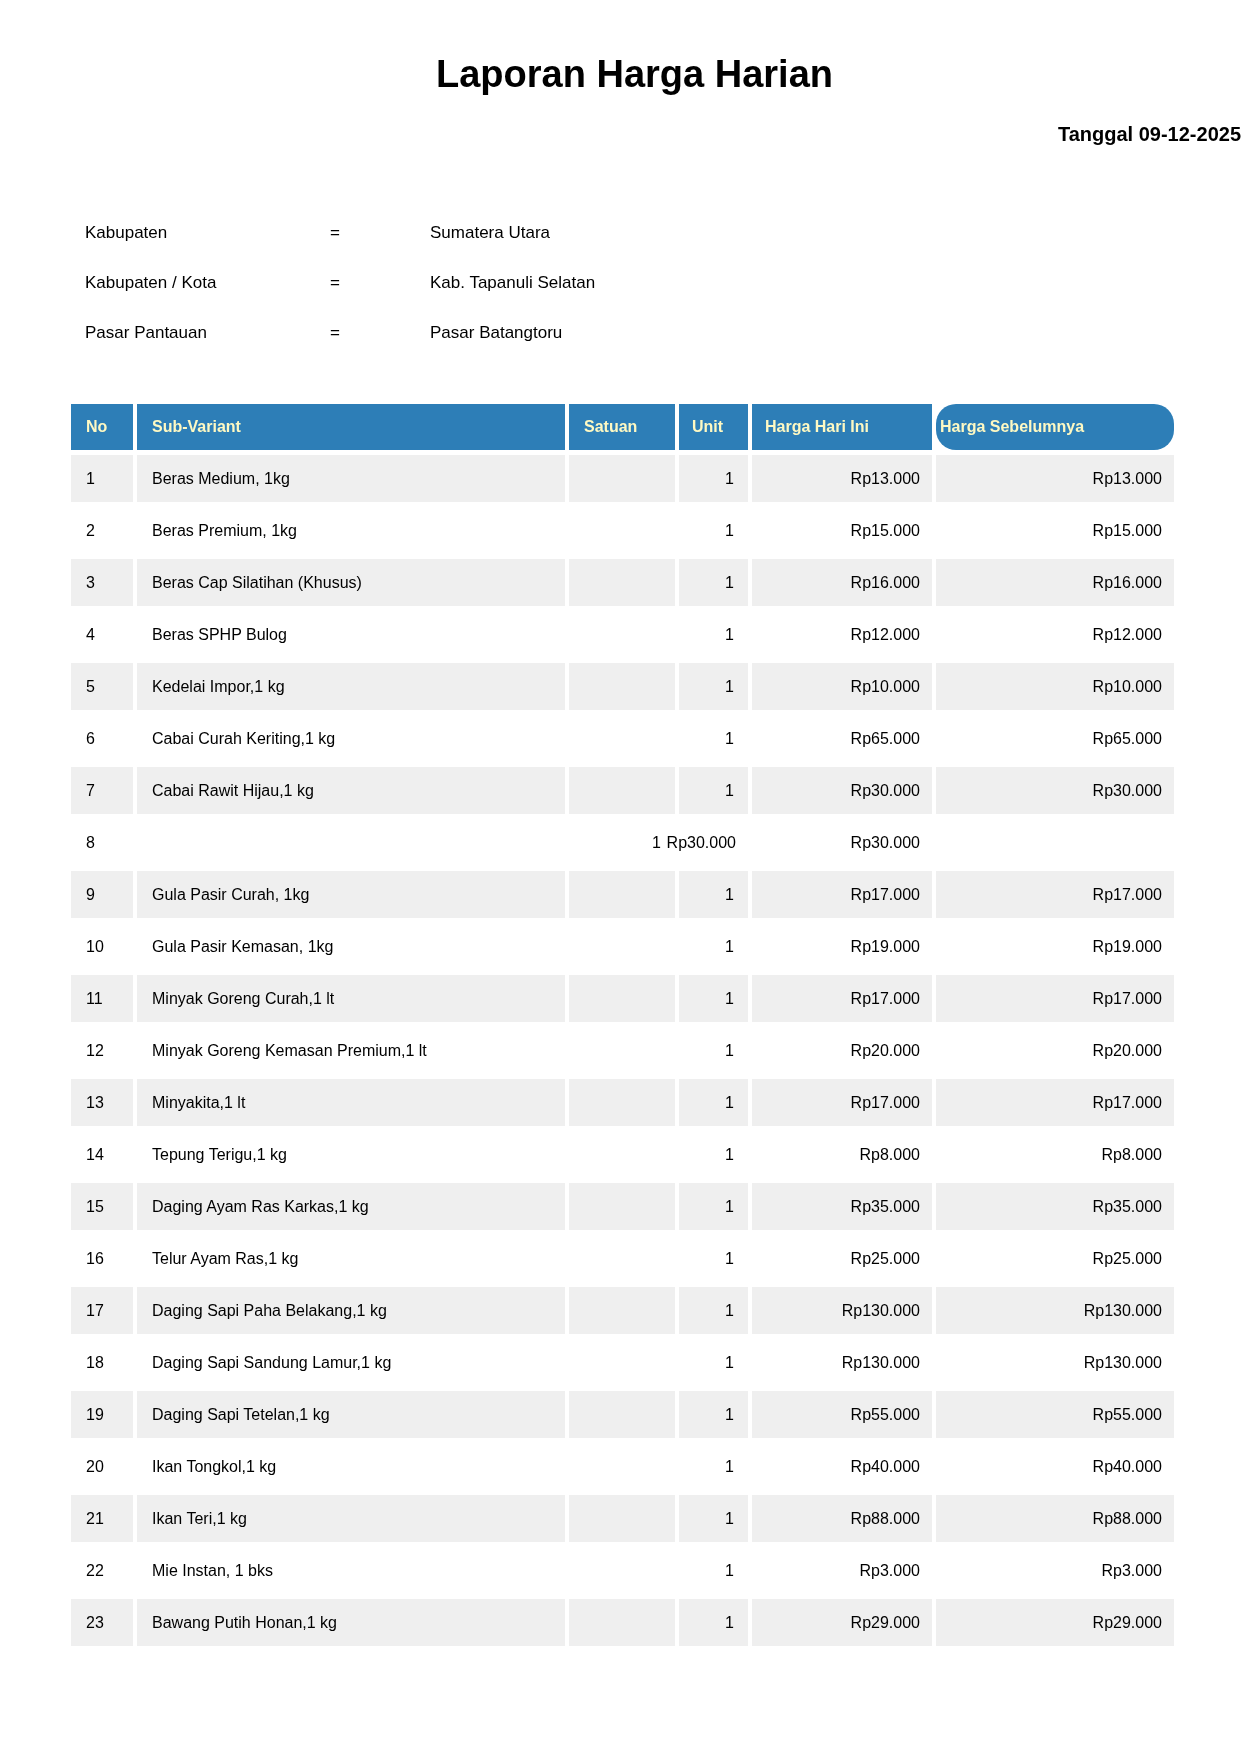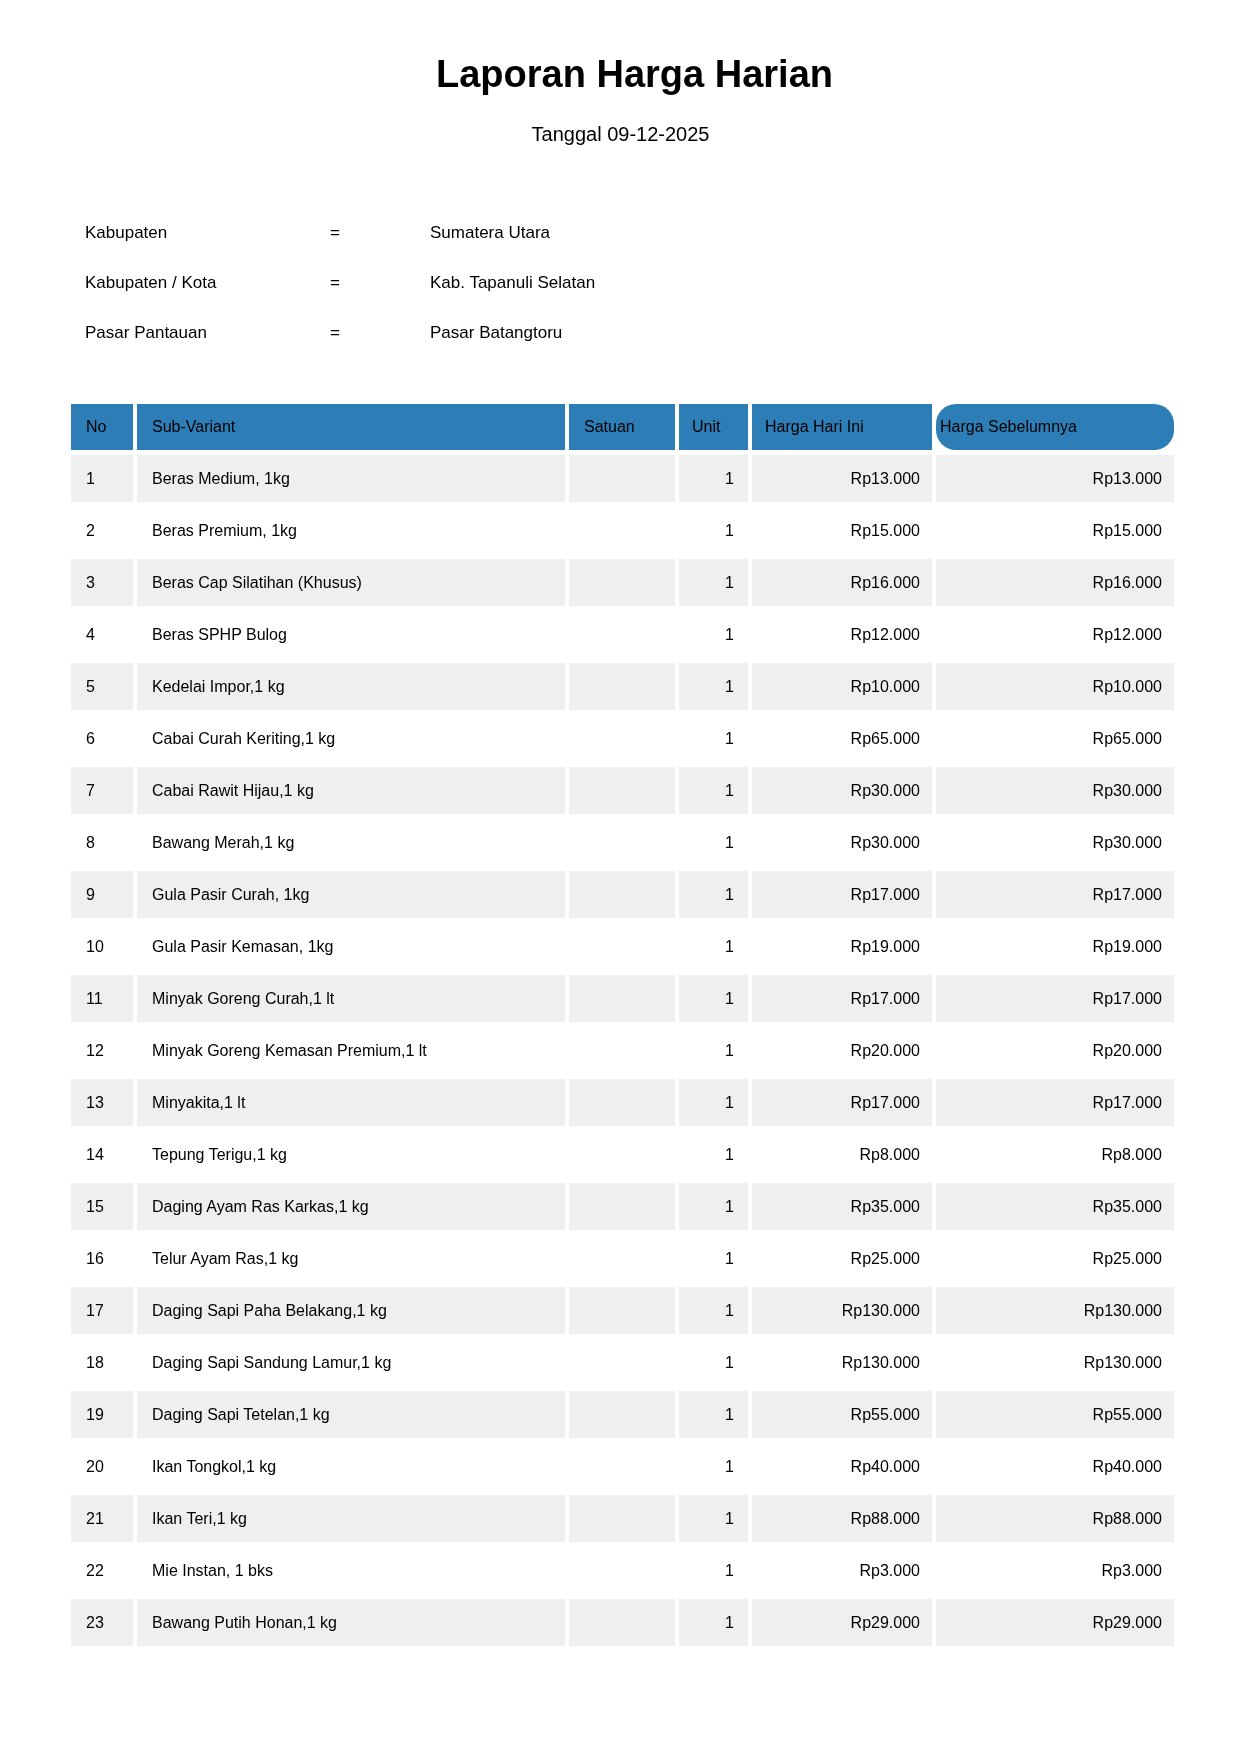--- a/index.html
+++ b/index.html
@@ -12,23 +12,23 @@
   .page-title{
     margin:52px 0 0 0;
     text-align:center;
     font-size:38px;
     font-weight:bold;
     line-height:44px;
     padding-left:28px;
   }
   .page-subtitle{
     margin:26px 0 0 0;
-    text-align:center;
+    text-align:right;
     font-size:20px;
-    font-weight:normal;
+    font-weight:bold;
     line-height:24px;
   }
   .info-block{
     margin:62px 0 0 85px;
   }
   .info-row{
     display:flex;
     align-items:center;
     height:50px;
     font-size:17px;
@@ -52,22 +52,22 @@
   .cell{
     display:flex;
     align-items:center;
     height:47px;
     font-size:16px;
     background:#ffffff;
   }
   .thead .cell{
     height:46px;
     background:#2d7eb7;
-    color:#000000;
-    font-weight:normal;
+    color:#fef9c3;
+    font-weight:bold;
   }
   .tbody .trow:nth-child(odd) .cell{
     background:#efefef;
   }
   .c0{padding-left:15px;}
   .c1{padding-left:15px;}
   .c2{padding-left:15px;}
   .c3{justify-content:flex-end;padding-right:14px;}
   .c4{justify-content:flex-end;padding-right:12px;}
   .c5{justify-content:flex-end;padding-right:12px;}
@@ -162,21 +162,20 @@
       <div class="trow">
         <div class="cell c0">7</div>
         <div class="cell c1">Cabai Rawit Hijau,1 kg</div>
         <div class="cell c2"></div>
         <div class="cell c3">1</div>
         <div class="cell c4">Rp30.000</div>
         <div class="cell c5">Rp30.000</div>
       </div>
       <div class="trow">
         <div class="cell c0">8</div>
-        <div class="cell c1">Bawang Merah,1 kg</div>
         <div class="cell c2"></div>
         <div class="cell c3">1</div>
         <div class="cell c4">Rp30.000</div>
         <div class="cell c5">Rp30.000</div>
       </div>
       <div class="trow">
         <div class="cell c0">9</div>
         <div class="cell c1">Gula Pasir Curah, 1kg</div>
         <div class="cell c2"></div>
         <div class="cell c3">1</div>

